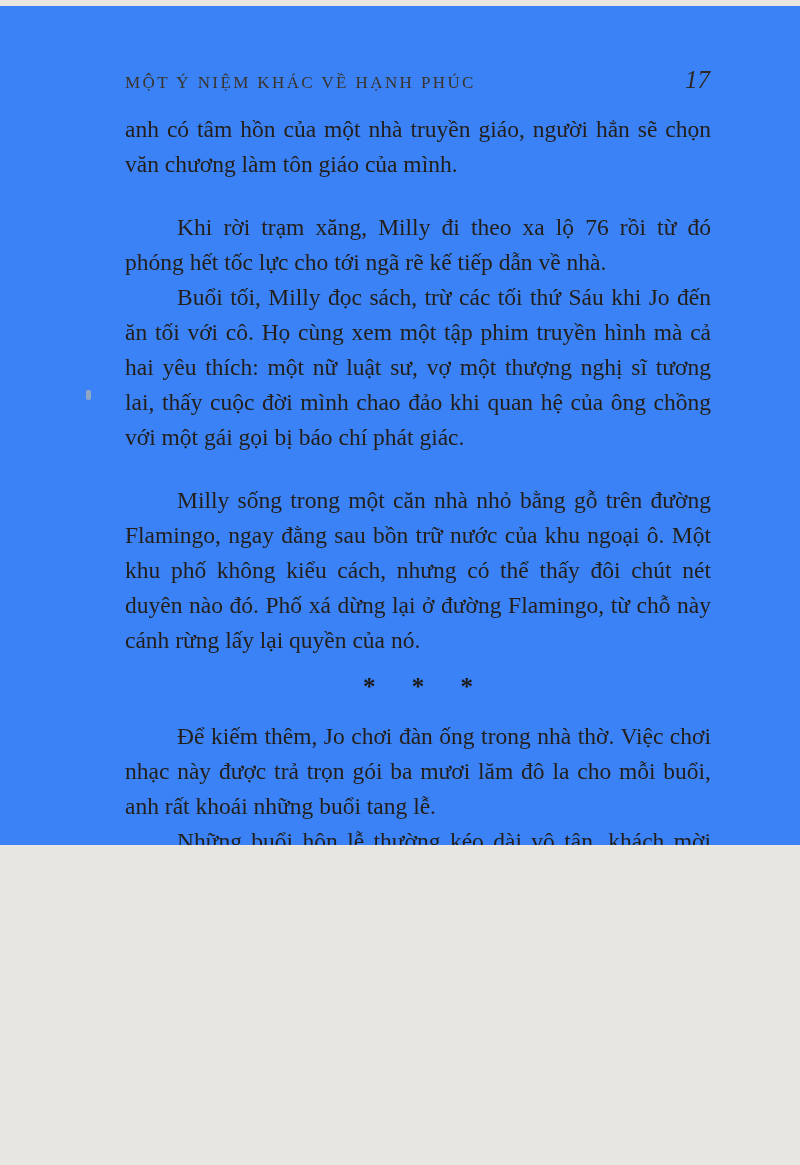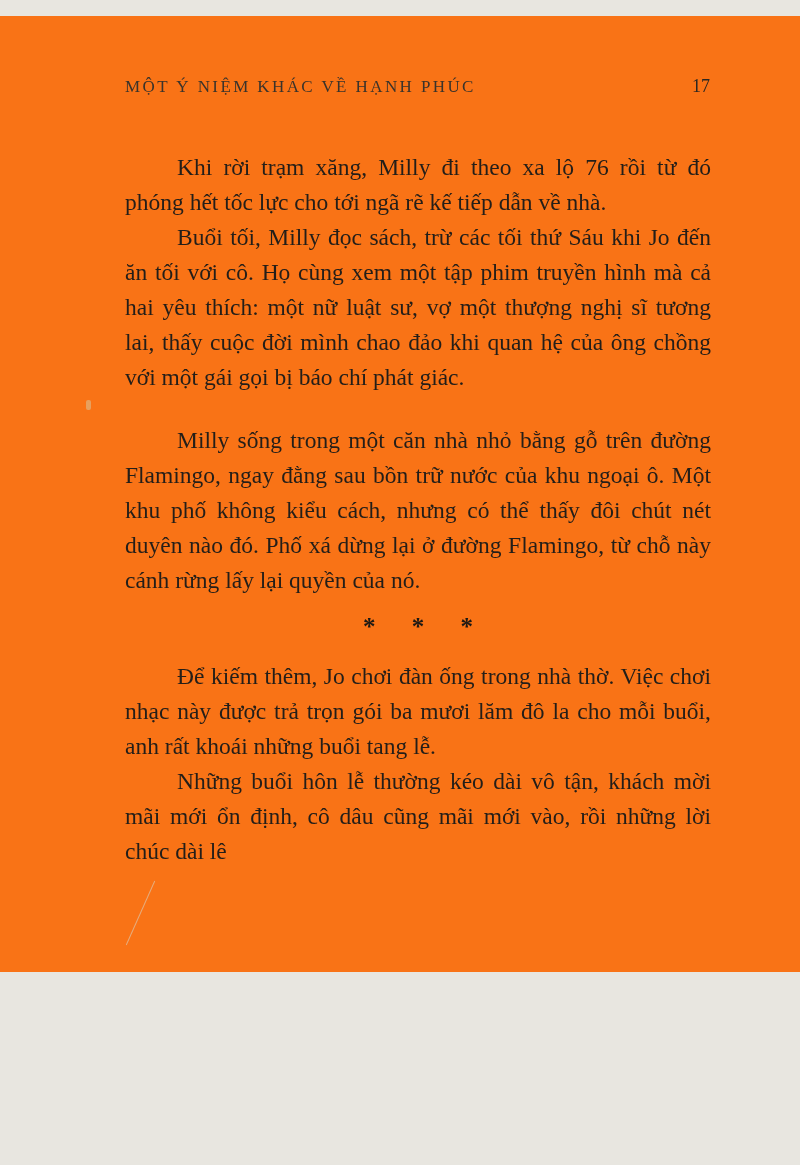--- a/index.html
+++ b/index.html
@@ -3,23 +3,23 @@
 <meta charset="utf-8">
 <style>
   html, body {
     margin: 0;
     padding: 0;
     background: #e8e6e0;
   }
   .page {
     position: relative;
     width: 800px;
-    height: 956px;
-    margin: 16px auto;
-    background: #f97316;
+    height: 839px;
+    margin: 6px auto;
+    background: #3b82f6;
     font-family: "Liberation Serif", "DejaVu Serif", serif;
     color: #231e19;
     overflow: hidden;
     box-sizing: border-box;
   }
   .header {
     position: absolute;
     top: 60px;
     left: 125px;
     width: 585px;
@@ -27,22 +27,23 @@
     justify-content: space-between;
     align-items: baseline;
   }
   .running-title {
     font-size: 17px;
     letter-spacing: 2.4px;
     color: #3a332b;
     white-space: nowrap;
   }
   .page-number {
-    font-size: 18px;
+    font-size: 25px;
     color: #2c2722;
+    font-style: italic;
   }
   .body-text {
     position: absolute;
     top: 106px;
     left: 125px;
     width: 586px;
     font-size: 23.5px;
     line-height: 35px;
     text-align: justify;
   }
@@ -89,20 +90,21 @@
 <body>
 
 <div class="page">
 
   <div class="header">
     <span class="running-title">MỘT Ý NIỆM KHÁC VỀ HẠNH PHÚC</span>
     <span class="page-number">17</span>
   </div>
 
   <div class="body-text">
+    <p class="para">anh có tâm hồn của một nhà truyền giáo, người hẳn sẽ chọn văn chương làm tôn giáo của mình.</p>
     <p class="para ind gap">Khi rời trạm xăng, Milly đi theo xa lộ 76 rồi từ đó phóng hết tốc lực cho tới ngã rẽ kế tiếp dẫn về nhà.</p>
     <p class="para ind">Buổi tối, Milly đọc sách, trừ các tối thứ Sáu khi Jo đến ăn tối với cô. Họ cùng xem một tập phim truyền hình mà cả hai yêu thích: một nữ luật sư, vợ một thượng nghị sĩ tương lai, thấy cuộc đời mình chao đảo khi quan hệ của ông chồng với một gái gọi bị báo chí phát giác.</p>
     <p class="para ind gap">Milly sống trong một căn nhà nhỏ bằng gỗ trên đường Flamingo, ngay đằng sau bồn trữ nước của khu ngoại ô. Một khu phố không kiểu cách, nhưng có thể thấy đôi chút nét duyên nào đó. Phố xá dừng lại ở đường Flamingo, từ chỗ này cánh rừng lấy lại quyền của nó.</p>
 
     <div class="sep">* * *</div>
 
     <p class="para ind">Để kiếm thêm, Jo chơi đàn ống trong nhà thờ. Việc chơi nhạc này được trả trọn gói ba mươi lăm đô la cho mỗi buổi, anh rất khoái những buổi tang lễ.</p>
     <p class="para ind">Những buổi hôn lễ thường kéo dài vô tận, khách mời mãi mới ổn định, cô dâu cũng mãi mới vào, rồi những lời chúc dài lê</p>
   </div>
 

